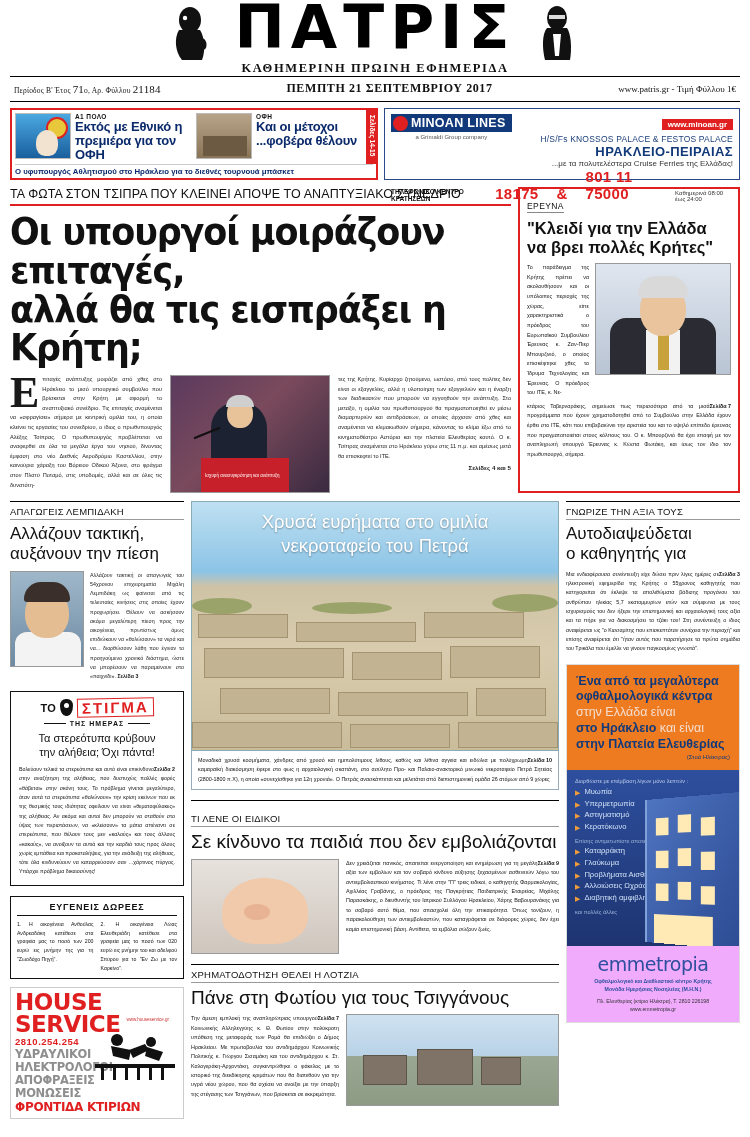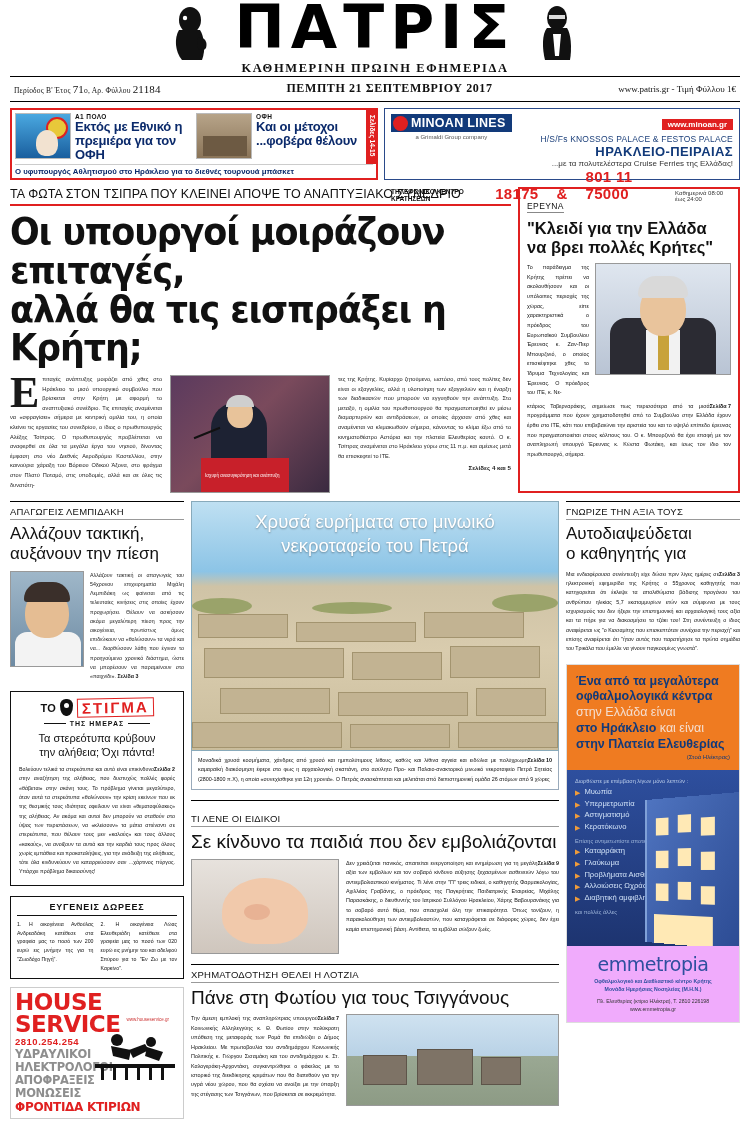--- a/index.html
+++ b/index.html
@@ -440,21 +440,21 @@
           </g>
         </svg>
       </div>
     </div>
 
     <div class="colM">
 
       <div>
         <div class="mino-photo">
           <div class="sky-head">
-            <div>Χρυσά ευρήματα στο μινωικό</div>
+            <div>Χρυσά ευρήματα στο ομιλία</div>
             <div>νεκροταφείο του Πετρά</div>
           </div>
           <div class="stone" style="left:6px;  top:112px; width:90px;  height:24px;"></div>
           <div class="stone" style="left:104px;top:120px; width:120px; height:20px;"></div>
           <div class="stone" style="left:232px;top:110px; width:100px; height:26px;"></div>
           <div class="stone" style="left:12px; top:146px; width:140px; height:30px;"></div>
           <div class="stone" style="left:160px;top:150px; width:90px;  height:28px;"></div>
           <div class="stone" style="left:258px;top:144px; width:90px;  height:32px;"></div>
           <div class="stone" style="left:28px; top:186px; width:110px; height:26px;"></div>
           <div class="stone" style="left:146px;top:190px; width:130px; height:24px;"></div>

